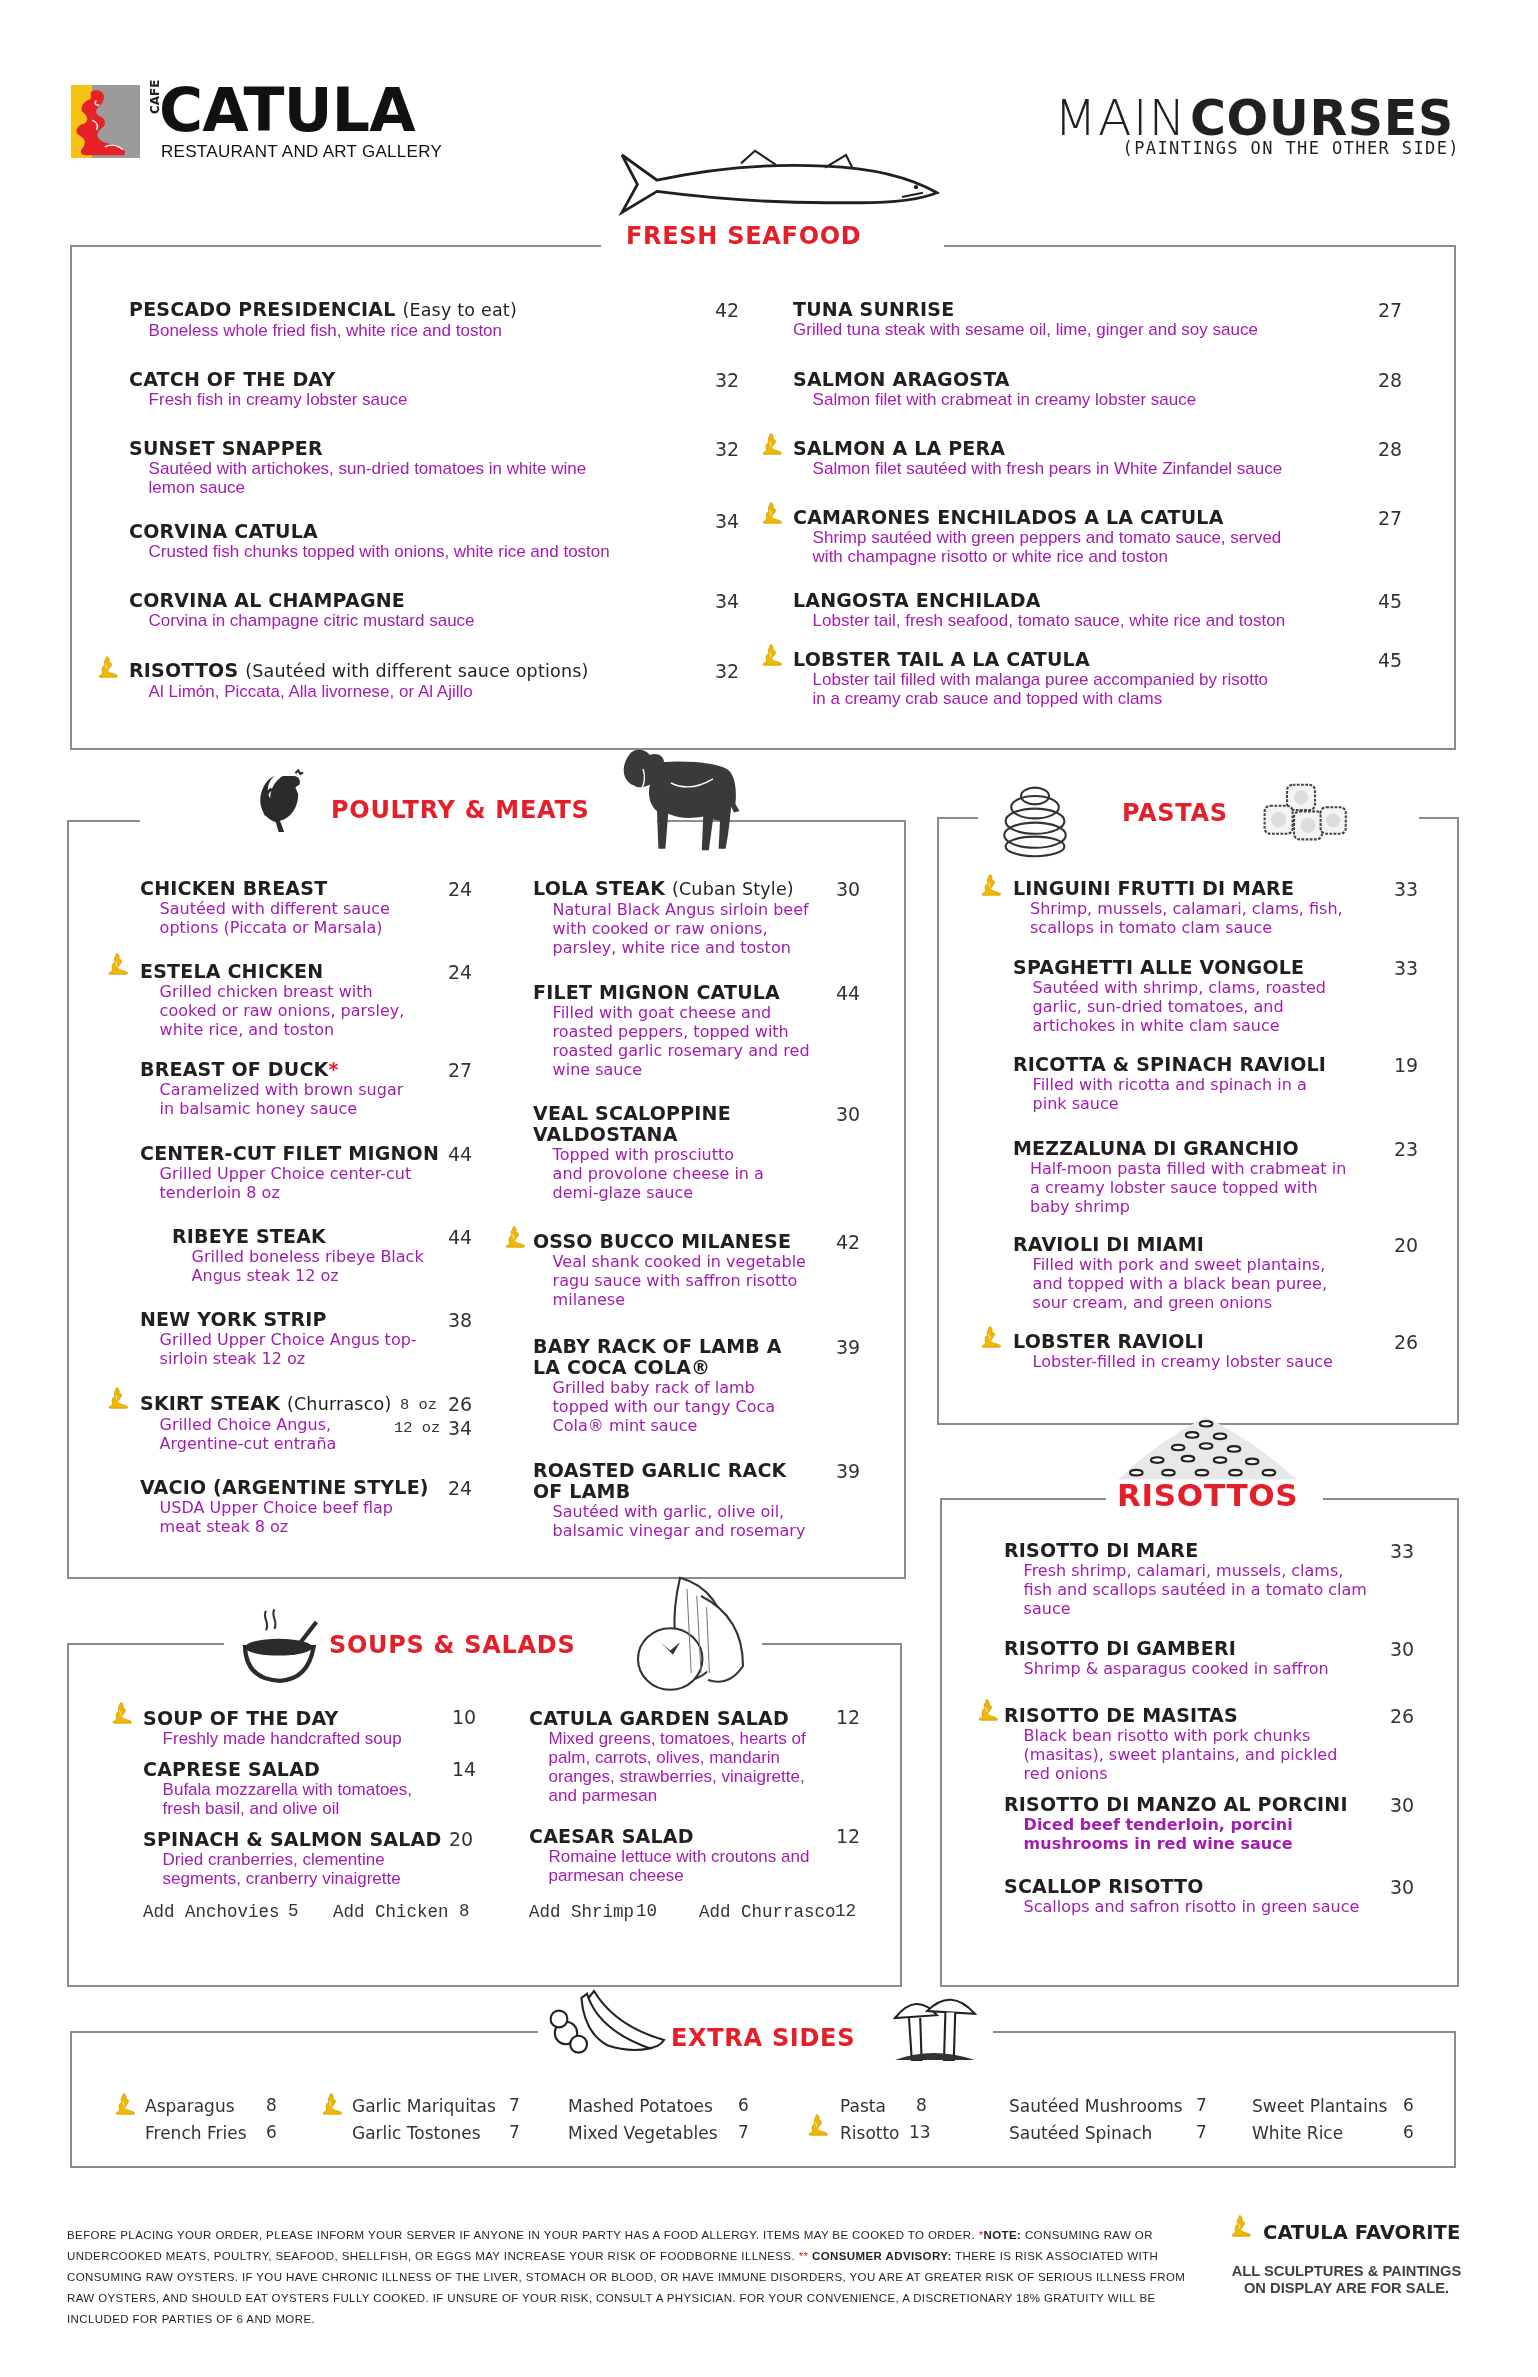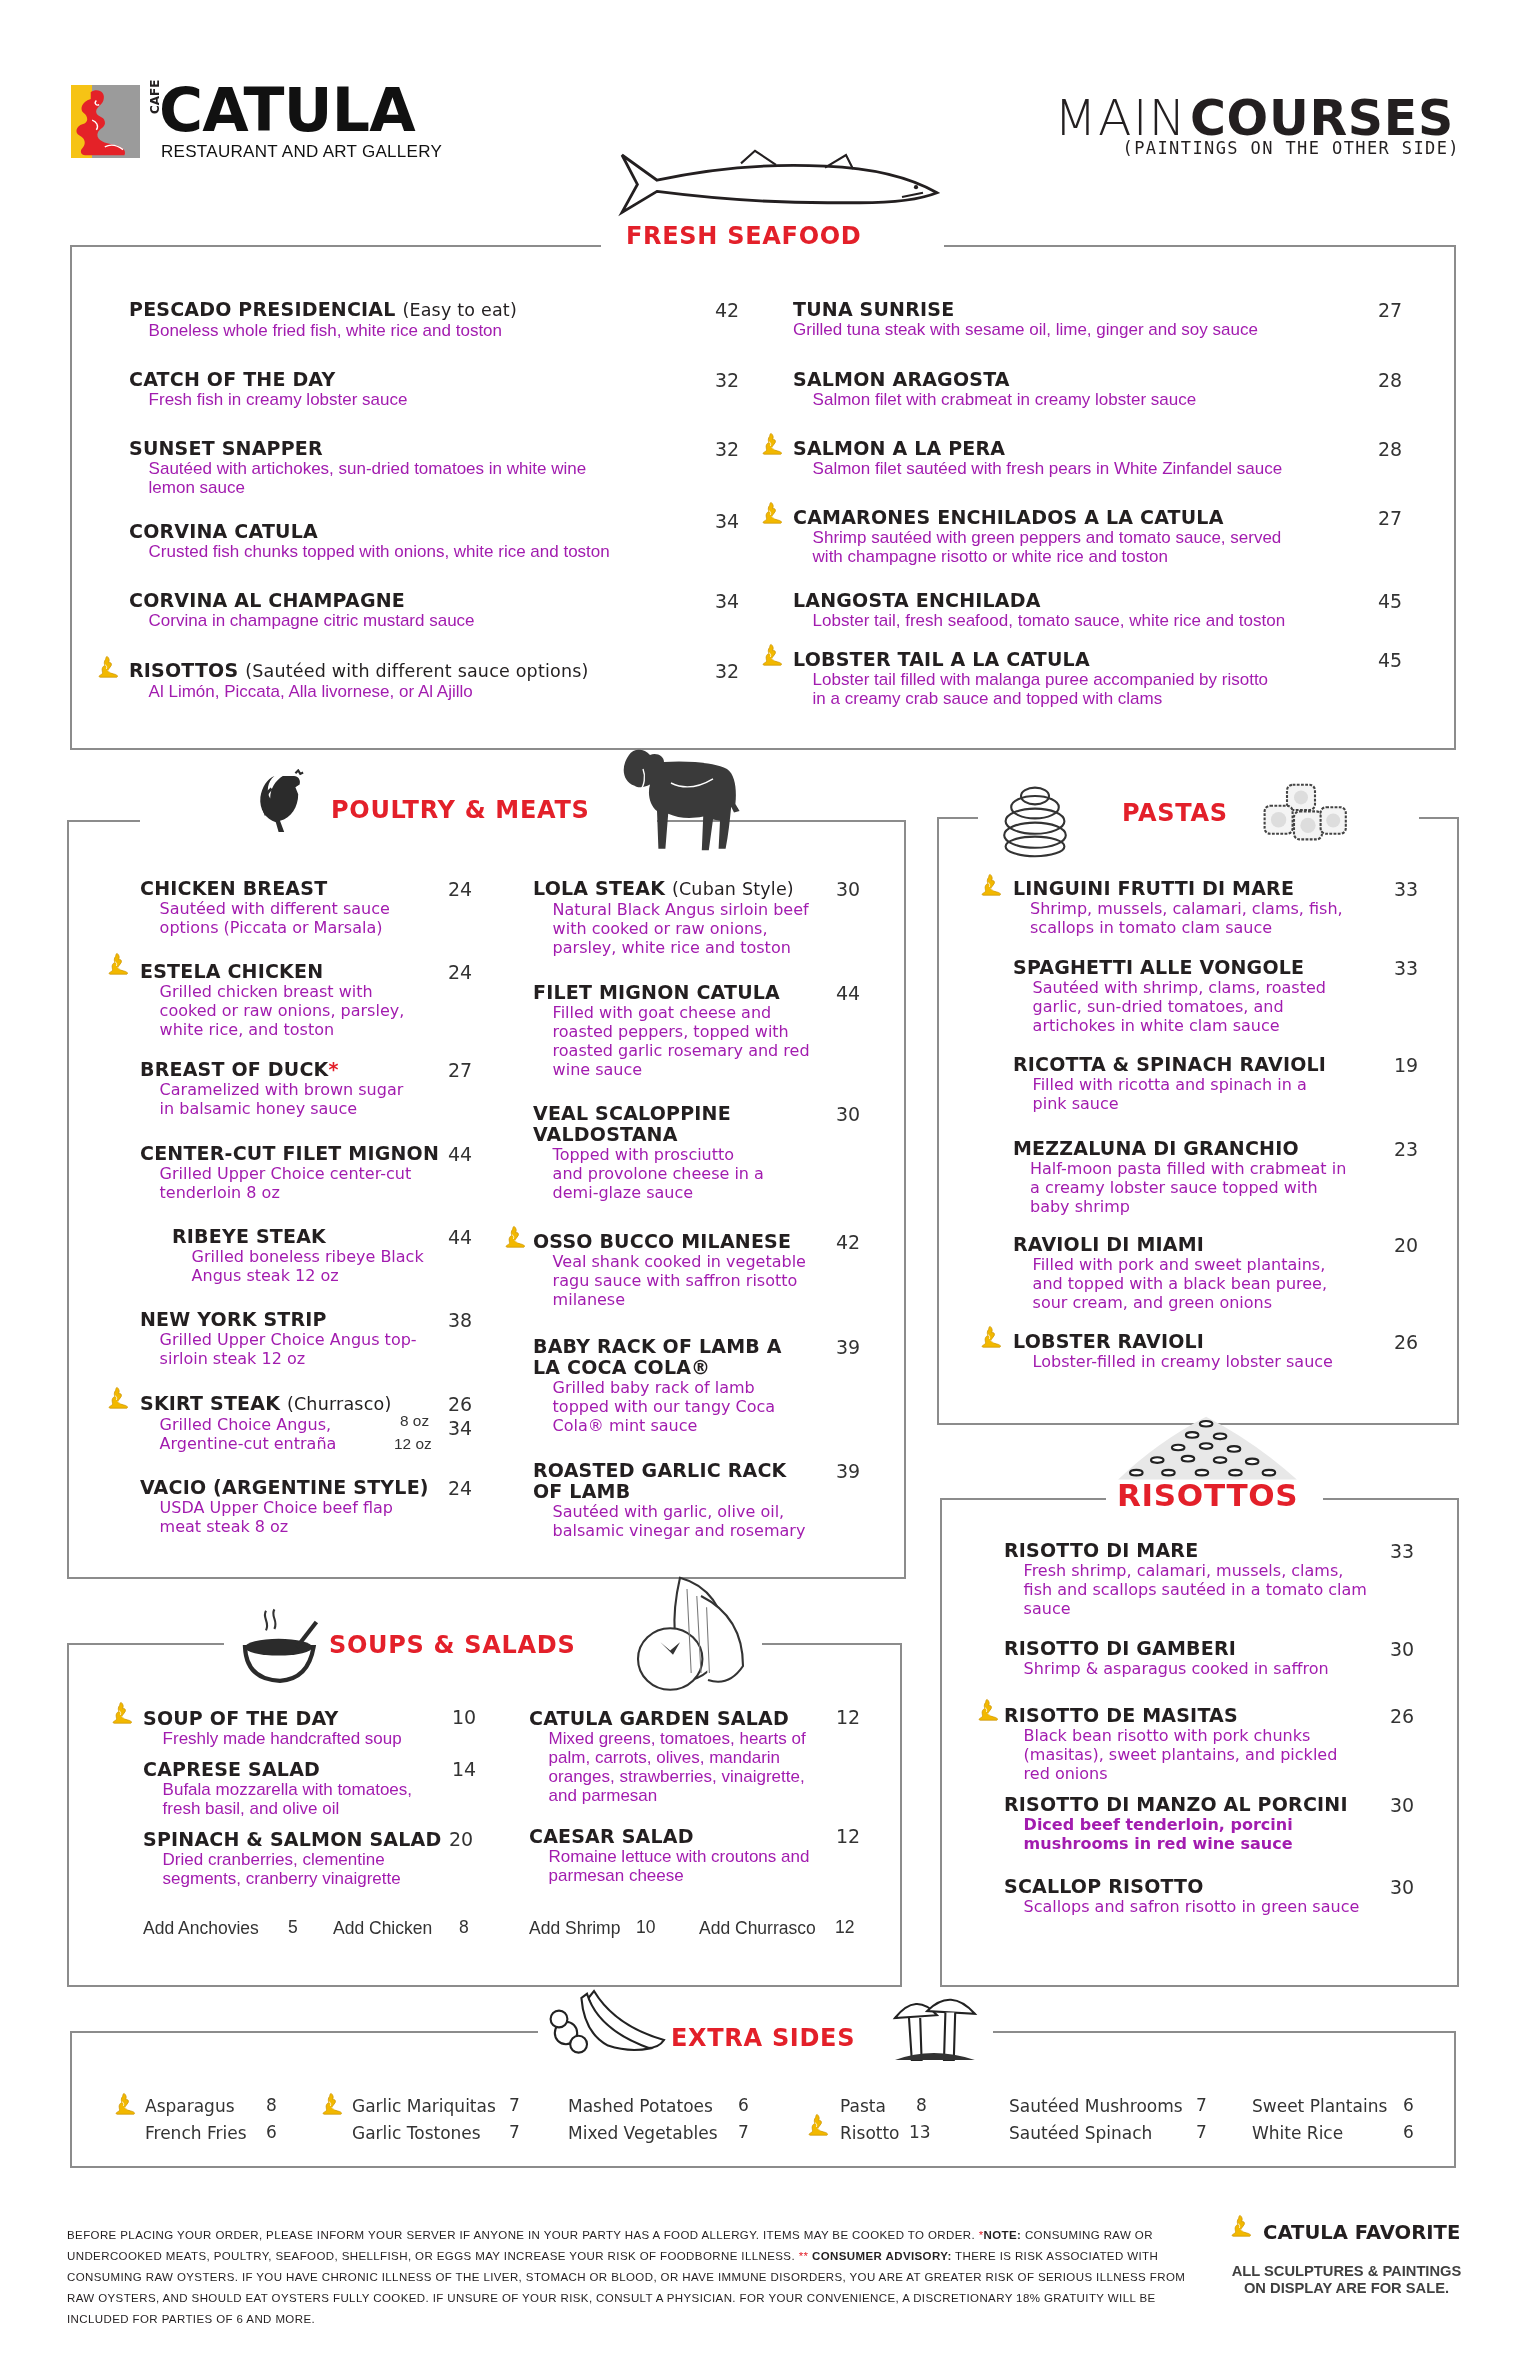--- a/index.html
+++ b/index.html
@@ -10,21 +10,21 @@
   .gap { position: absolute; background: #ffffff; }
   .sec-title { position: absolute; color: #e3202a; font-weight: 700; font-family: "DejaVu Sans", sans-serif; font-size: 24px; letter-spacing: 0.7px; white-space: nowrap; }
   .item { position: absolute; }
   .item .name { font-family: "DejaVu Sans", sans-serif; font-weight: 700; font-size: 19px; line-height: 21px; color: #231f20; letter-spacing: 0.2px; }
   .item .name .note { font-weight: 400; font-size: 17.5px; }
   .item .desc { font-family: "DejaVu Sans", sans-serif; font-size: 16px; line-height: 19px; color: #a21caf; padding-left: 19.6px; }
   .item .desc.narrow { font-family: "Liberation Sans", sans-serif; font-size: 17px; }
   .price { position: absolute; font-family: "DejaVu Sans", sans-serif; font-size: 19px; color: #333; }
   .fav { position: absolute; width: 21px; height: 25px; }
   .side { position: absolute; font-family: "DejaVu Sans", sans-serif; font-size: 17px; color: #333; white-space: nowrap; }
-  .addon { position: absolute; font-family: Liberation Sans, sans-serif; font-size: 17.5px; color: #333; white-space: nowrap; margin-top: 16px; }
+  .addon { position: absolute; font-family: Liberation Mono, monospace; font-size: 17.5px; color: #333; white-space: nowrap; }
   .disclaimer { position: absolute; font-family: "Liberation Sans", sans-serif; font-size: 11.5px; line-height: 21px; letter-spacing: 0.4px; color: #231f20; text-transform: uppercase; }
   .disclaimer b { font-weight: 700; }
   .disclaimer .red { color: #e3202a; }
   .star { color: #e3202a; font-weight: 700; }
 </style>
 </head>
 <body>
 
 <svg width="0" height="0" style="position:absolute">
   <defs>

